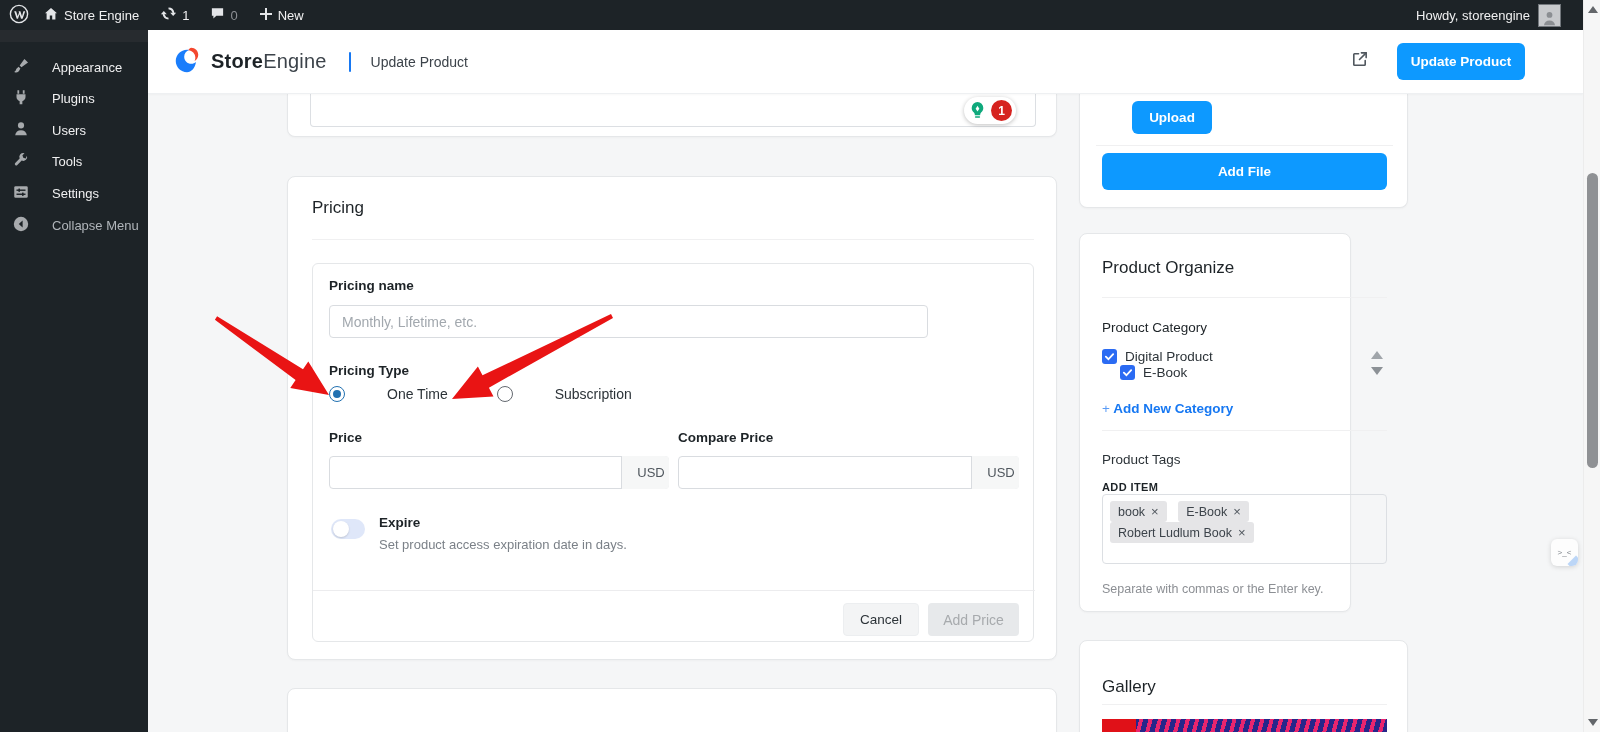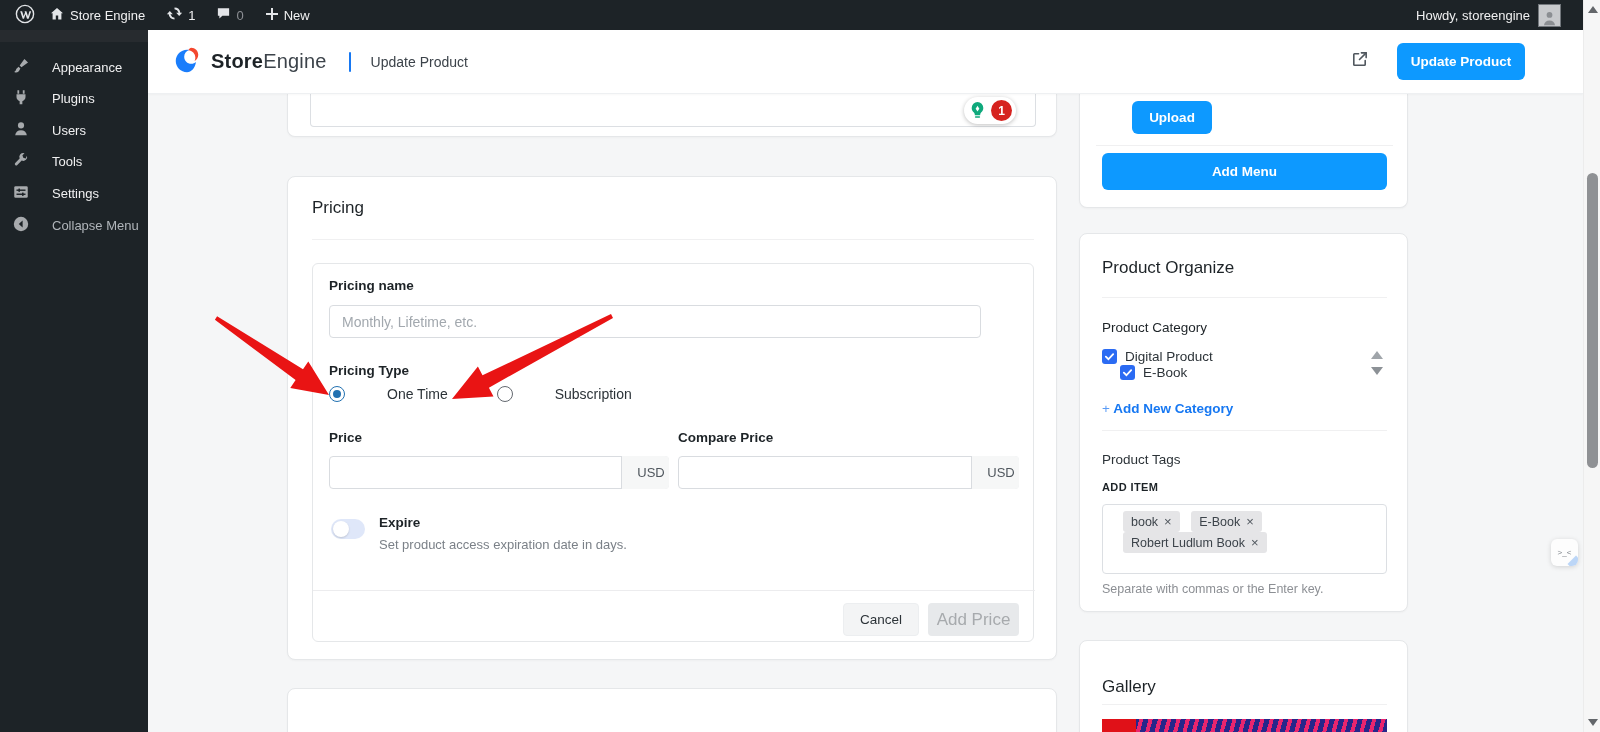--- a/index.html
+++ b/index.html
@@ -3,21 +3,21 @@
 <meta charset="utf-8">
 <style>
   html,body{margin:0;padding:0;background:#dcdcde;}
   #page{position:relative;width:1600px;height:732px;overflow:hidden;
         font-family:"Liberation Sans",sans-serif;background:#f5f6f7;
         -webkit-font-smoothing:antialiased;}
   .abs{position:absolute;}
   
   .admin-bar{left:0;top:0;width:1583px;height:30px;background:#1d2327;z-index:40;
              display:flex;align-items:center;color:#f0f0f1;font-size:13px;}
-  .ab-left{display:flex;align-items:center;gap:7px;padding-left:15px;}
+  .ab-left{display:flex;align-items:center;gap:7px;padding-left:9px;}
   .ab-item{display:flex;align-items:center;gap:5px;padding:0 7px;height:30px;}
   .ab-count-muted{color:#8c8f94;}
   .ab-right{margin-left:auto;display:flex;align-items:center;gap:8px;padding-right:22px;}
   .avatar{width:21px;height:21px;background:#c7c9cc;border:1px solid #72777c;
           display:flex;align-items:flex-end;justify-content:center;overflow:hidden;}
   
   .sidebar{left:0;top:30px;width:148px;height:702px;background:#1d2327;z-index:30;}
   .sb-topstrip{position:absolute;left:0;top:0;width:148px;height:12px;background:#272b2f;}
   .sb-item{position:absolute;left:0;width:148px;height:31px;display:flex;align-items:center;
            gap:22px;padding-left:12px;box-sizing:border-box;color:#f0f0f1;font-size:13px;cursor:pointer;}
@@ -69,39 +69,39 @@
           border-left:1px solid #d9dce0;border-radius:0 4px 4px 0;display:flex;align-items:center;
           justify-content:center;font-size:13px;color:#50575e;box-sizing:border-box;padding-left:11px;}
   .price-wrap{position:absolute;height:33px;}
   .toggle{position:absolute;width:34px;height:20px;border-radius:10px;background:#dfe7f9;cursor:pointer;}
   .toggle::after{content:"";position:absolute;left:2px;top:2px;width:16px;height:16px;border-radius:50%;
                  background:#fff;box-shadow:0 1px 2px rgba(0,0,0,.15);}
   .muted{color:#7b8188;font-size:13px;}
   .btn-cancel{background:#f3f4f5;border:1px solid #eceef0;border-radius:4px;color:#2c3338;
               font-family:"Liberation Sans",sans-serif;font-size:13.5px;cursor:pointer;}
   .btn-disabled{background:#e7e9eb;border:none;border-radius:4px;color:#a7aaad;
-                font-family:"Liberation Sans",sans-serif;font-size:17px;}
+                font-family:"Liberation Sans",sans-serif;font-size:14px;}
   
   .bottom-card{left:287px;top:688px;width:770px;height:60px;}
   
   .files-card{left:1079px;top:93px;width:329px;height:115px;border-top:none;border-radius:0 0 8px 8px;}
   .upload-btn{position:absolute;left:52px;top:8px;width:80px;height:33px;}
   .files-divider{left:16px;top:52px;width:297px;}
   .addfile-btn{position:absolute;left:22px;top:60px;width:285px;height:37px;font-size:13.5px;}
-  .organize-card{left:1079px;top:233px;width:329px;height:379px;}
+  .organize-card{left:1079px;top:233px;width:272px;height:379px;}
   .checkbox{width:15px;height:15px;border-radius:3px;background:#2b6bf3;display:inline-flex;
             align-items:center;justify-content:center;cursor:pointer;}
   .cat-row{position:absolute;display:flex;align-items:center;gap:8px;font-size:13.5px;color:#2c3338;}
   .tri{width:0;height:0;border-left:6px solid transparent;border-right:6px solid transparent;cursor:pointer;}
   .tri.up{border-bottom:8px solid #a0a5aa;}
   .tri.down{border-top:8px solid #8c9196;}
   .addcat{position:absolute;font-size:13.5px;font-weight:bold;color:#1778f2;cursor:pointer;}
   .additem{font-size:11px;font-weight:bold;letter-spacing:.4px;color:#1d2327;}
-  .tags-box{position:absolute;left:22px;top:270px;width:285px;height:70px;border:1px solid #dcdfe3;
-            border-radius:4px;box-sizing:border-box;padding:6px 20px;}
+  .tags-box{position:absolute;left:22px;top:260px;width:285px;height:70px;border:1px solid #dcdfe3;
+            border-radius:4px;box-sizing:border-box;padding:6px 7px;}
   .chip{display:inline-flex;align-items:center;gap:6px;background:#e5e5e7;border-radius:3px;
         padding:3px 8px;font-size:12.5px;color:#3c434a;margin-right:7px;}
   .chip .x{cursor:pointer;font-size:13px;color:#50575e;}
   .gallery-card{left:1079px;top:640px;width:329px;height:120px;}
   .gallery-strip{position:absolute;left:22px;top:78px;width:285px;height:40px;
      background:
        linear-gradient(90deg,#e01118 0 34px,rgba(0,0,0,0) 34px),
        repeating-linear-gradient(105deg,#e8256e 0 4px,#26268a 4px 9px);}
   
   .float-widget{left:1551px;top:539px;width:27px;height:27px;background:#fdfdfd;border-radius:6px;
@@ -252,21 +252,21 @@
       <span class="assist-red">1</span>
     </div>
   </div>
 
   <div class="card pricing-card">
     <div class="abs section-title" style="left:24px;top:21px;">Pricing</div>
     <div class="hr" style="left:24px;top:62px;width:722px;"></div>
 
     <div class="inner-box">
       <div class="abs field-label" style="left:16px;top:14px;">Pricing name</div>
-      <input class="text-input" style="left: 16px; top: 41px; width: 652px;" placeholder="Monthly, Lifetime, etc.">
+      <input class="text-input" style="left: 16px; top: 41px; width: 599px;" placeholder="Monthly, Lifetime, etc.">
 
       <div class="abs field-label" style="left:16px;top:99px;">Pricing Type</div>
       <div class="abs radio-row" style="left:16px;top:122px;gap:42px;">
         <span class="radio sel"></span>
         <span>One Time</span>
         <span class="radio" style="margin-left:7px;"></span>
         <span>Subscription</span>
       </div>
 
       <div class="abs field-label" style="left:16px;top:166px;">Price</div>
@@ -289,21 +289,21 @@
       <button class="btn-cancel abs" style="left:530px;top:339px;width:76px;height:33px;">Cancel</button>
       <button class="btn-disabled abs" style="left:615px;top:339px;width:91px;height:33px;">Add Price</button>
     </div>
   </div>
 
   <div class="card bottom-card"></div>
 
   <div class="card files-card">
     <button class="btn-primary upload-btn">Upload</button>
     <div class="hr files-divider" style="position:absolute;"></div>
-    <button class="btn-primary addfile-btn">Add Menu</button>
+    <button class="btn-primary addfile-btn">Add File</button>
   </div>
 
   <div class="card organize-card">
     <div class="abs section-title" style="left:22px;top:24px;">Product Organize</div>
     <div class="hr" style="left:22px;top:63px;width:285px;"></div>
 
     <div class="abs" style="left:22px;top:86px;font-size:13.5px;font-weight:500;color:#1d2327;">Product Category</div>
 
     <div class="cat-row" style="left:22px;top:115px;">
       <span class="checkbox">

